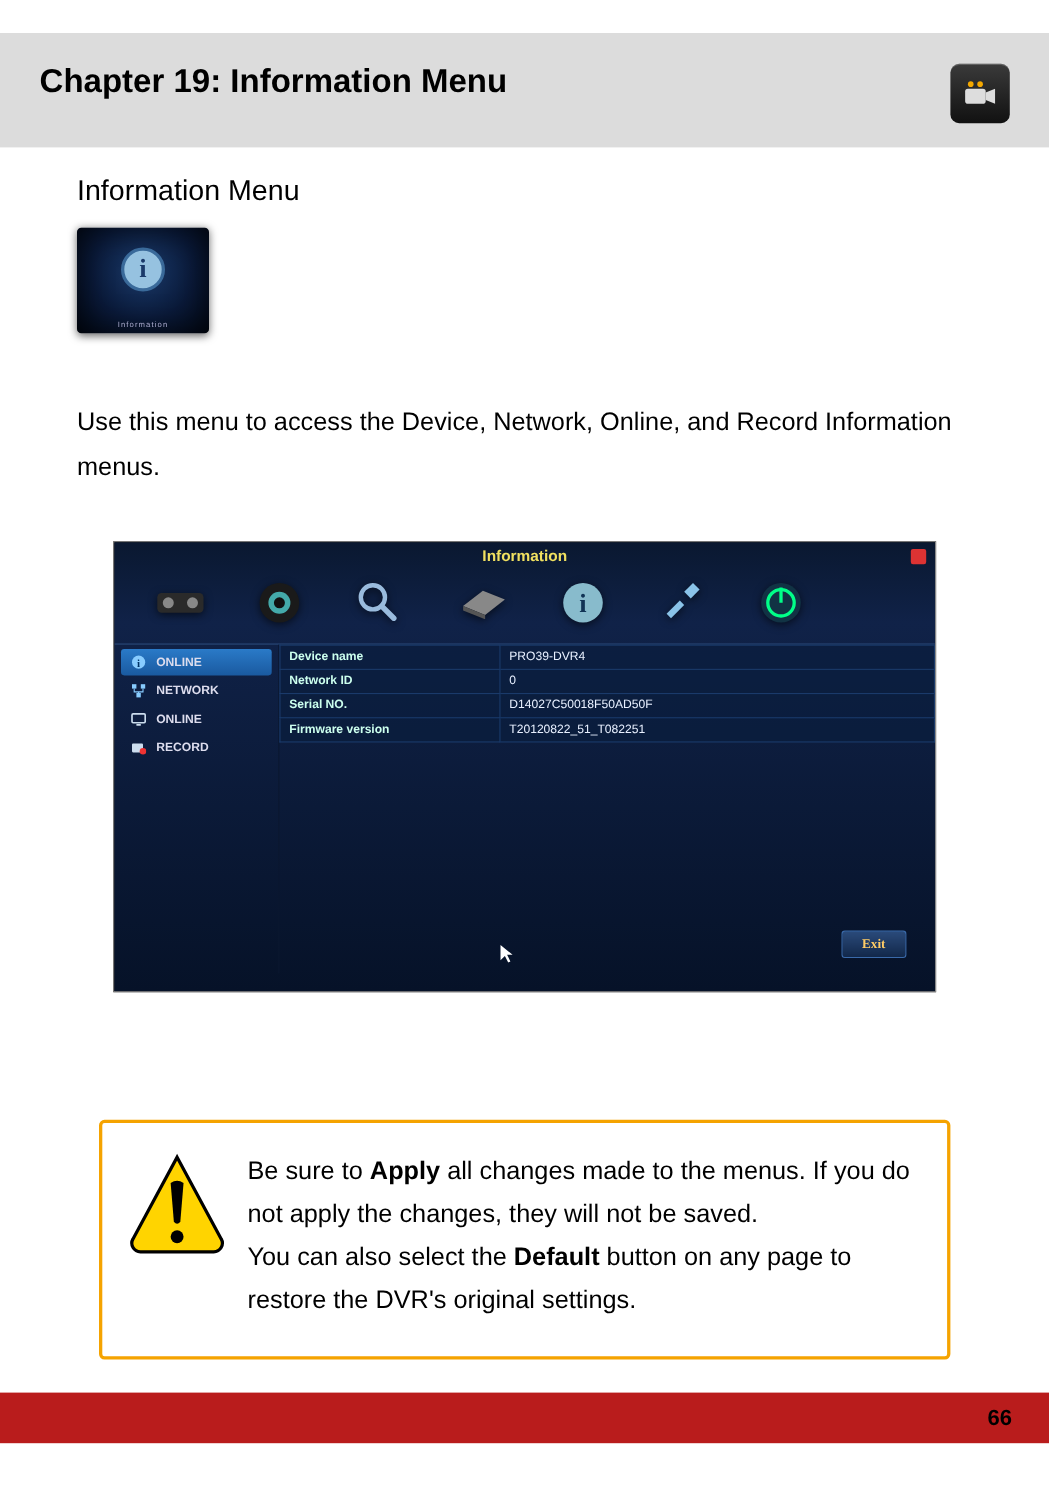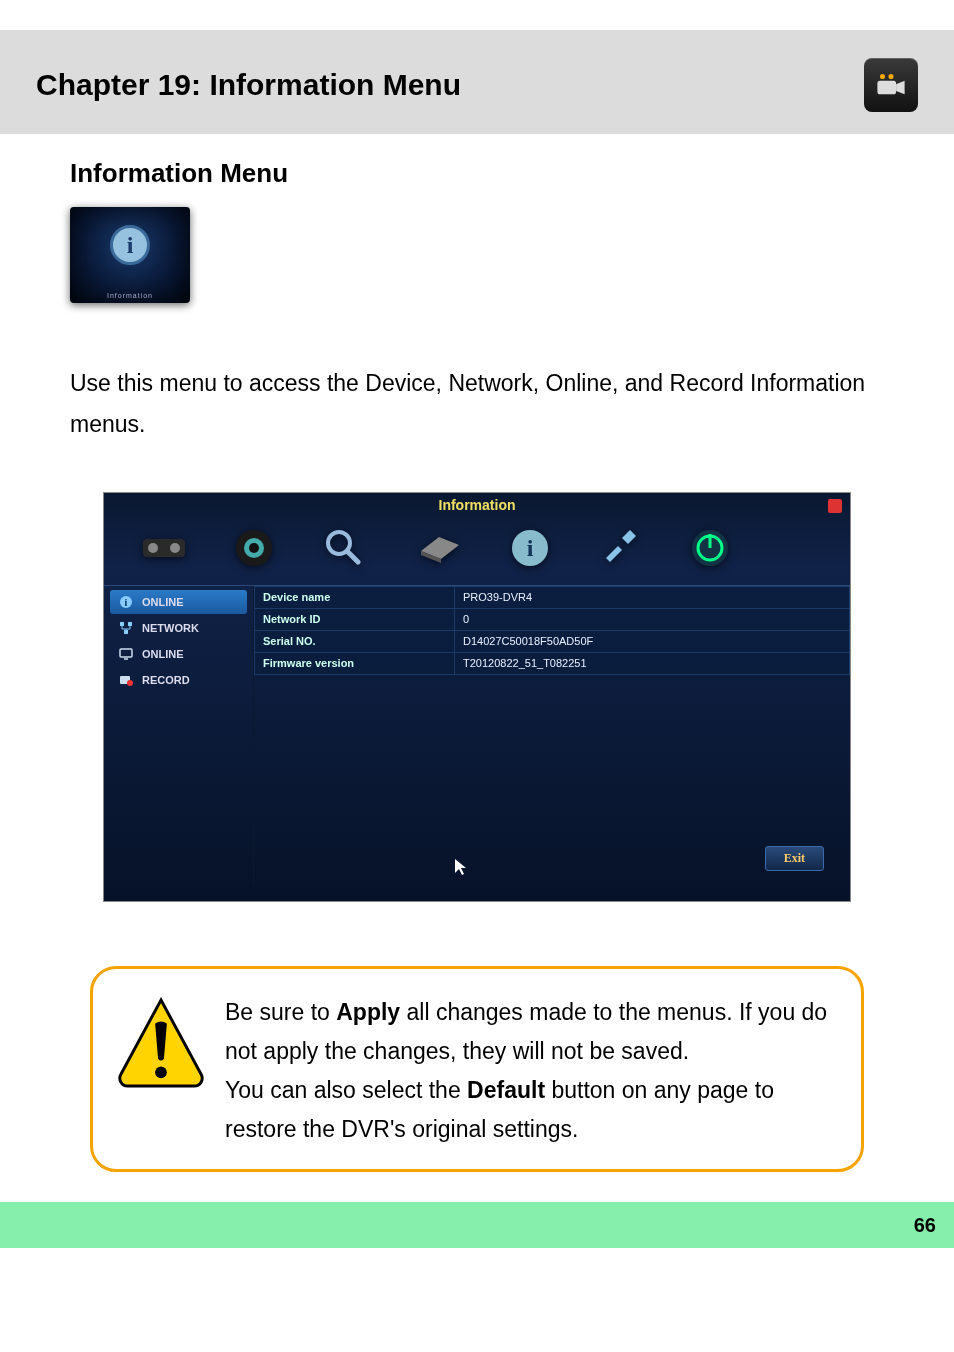--- a/index.html
+++ b/index.html
@@ -4,36 +4,36 @@
 <style>
   * { box-sizing: border-box; margin: 0; padding: 0; }
   html, body { width: 954px; background: #fff; font-family: Arial, Helvetica, sans-serif; color: #000; }
 
   .page { width: 954px; padding: 0 0 40px 0; }
 
   .chapter-bar {
     background: #dcdcdc;
     padding: 28px 36px 22px 36px;
     display: flex;
-    align-items: center;
+    align-items: flex-start;
     justify-content: space-between;
     margin-top: 30px;
   }
   .chapter-title { font-size: 30px; font-weight: bold; color: #000; }
   .cam-badge {
     width: 54px; height: 54px; border-radius: 8px;
     background: linear-gradient(#3a3a3a,#111);
     display:flex;align-items:center;justify-content:center;
     box-shadow: inset 0 1px 0 rgba(255,255,255,.2);
   }
   .cam-badge svg { width: 34px; height: 26px; }
 
   .body { padding: 18px 70px 0 70px; }
 
-  .section-title { font-size: 26px; font-weight: bold; margin-top: 6px; }
+  .section-title { font-size: 26px; font-weight: normal; margin-top: 6px; }
 
   .thumb {
     margin-top: 18px;
     width: 120px; height: 96px; border-radius: 4px; overflow:hidden;
     background: radial-gradient(circle at 50% 40%, #1a3a6a 0%, #0a1a3a 55%, #020814 100%);
     box-shadow: 0 2px 8px rgba(0,0,0,.6), inset 0 0 30px rgba(0,0,0,.6);
     position: relative;
   }
   .thumb .circle {
     position:absolute; left:50%; top:40%; transform:translate(-50%,-50%);
@@ -79,32 +79,32 @@
   .dvr-exit {
     position:absolute; right:26px; bottom:14px;
     background:linear-gradient(#2a4a7a,#12284a); border:1px solid #3a6aaa;
     color:#fc6; font-weight:bold; font-size:12px;
     padding:4px 18px; border-radius:3px;font-family:Liberation Serif, serif;
   }
   .dvr-cursor { position:absolute; left:200px; bottom:6px; color:#fff; font-size:14px; }
 
   
   .warn {
-    margin: 64px 20px 0 20px;
+    margin: 116px 20px 0 20px;
     border: 3px solid #f5a300;
-    border-radius: 26px;
-    padding: 24px 30px 20px 24px;
+    border-radius: 5px;
+    padding: 24px 30px 32px 24px;
     display:flex; align-items:flex-start; gap:18px;
     font-size:23px; line-height:1.7;
   }
   .warn .wicon { flex:0 0 90px; }
   .warn .wtext b { font-weight:bold; }
   .warn svg { width:88px;height:100px; }
 
-  .footer-bar { margin-top: 30px; background:#86efac; height:46px; display:flex;align-items:center;justify-content:flex-end;padding-right:18px; }
+  .footer-bar { margin-top: 30px; background:#b91c1c; height:46px; display:flex;align-items:center;justify-content:flex-end;padding-right:34px; }
   .footer-bar .pg { font-weight:bold; font-size:20px; color:#000; }
 </style>
 </head>
 <body>
 
 <div class="page">
 
   <div class="chapter-bar">
     <div class="chapter-title">Chapter 19: Information Menu</div>
     <div class="cam-badge">

